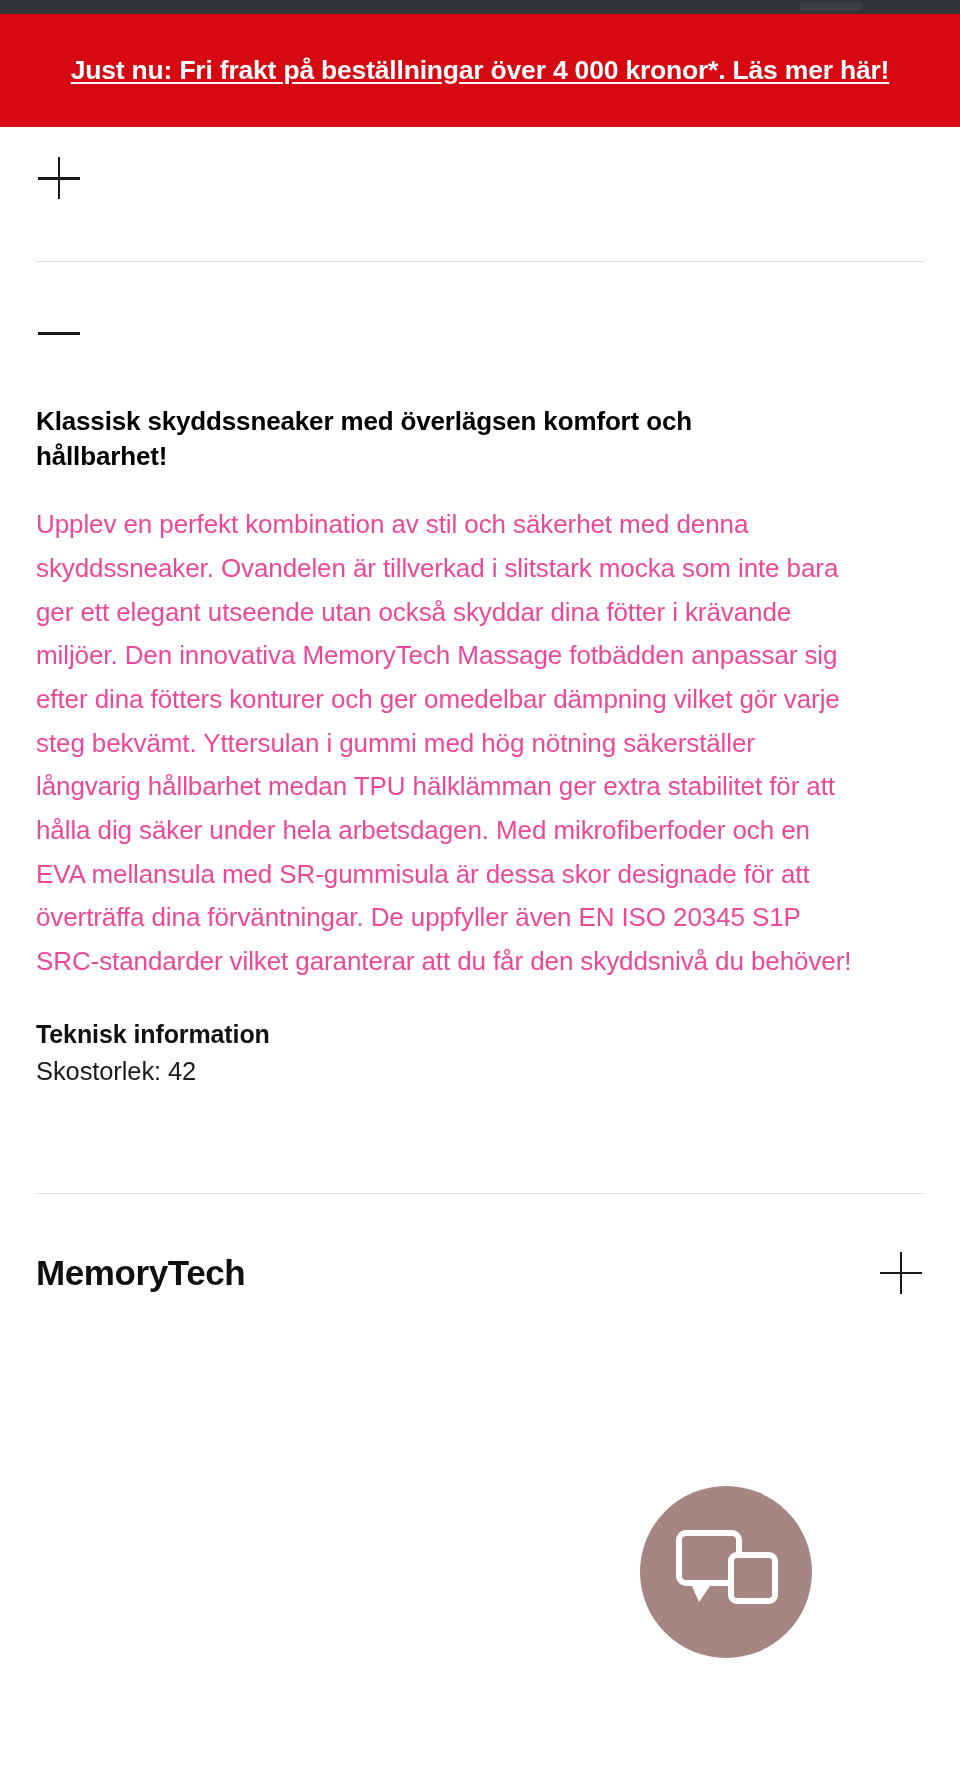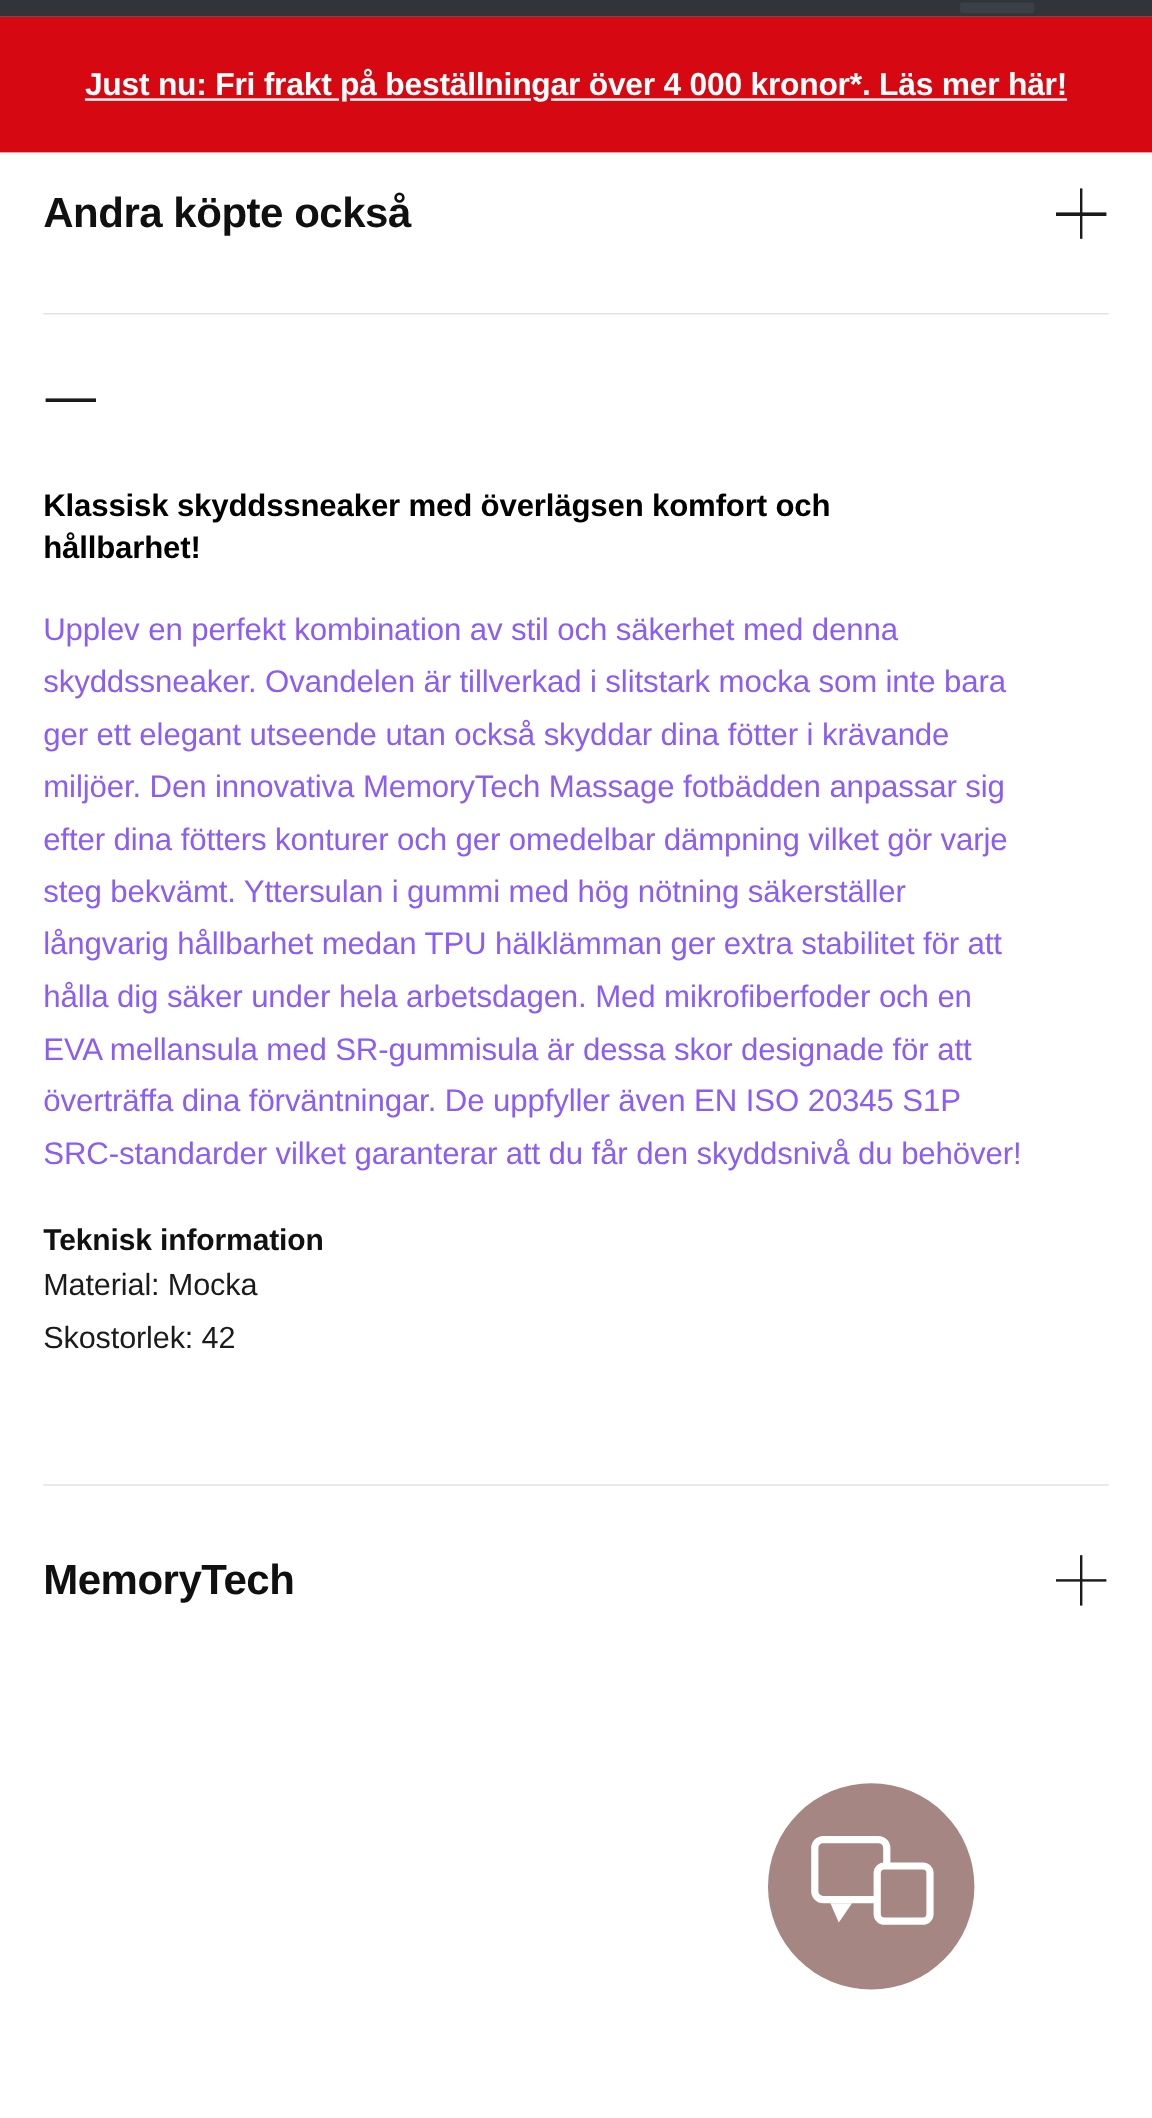--- a/index.html
+++ b/index.html
@@ -126,21 +126,21 @@
     font-weight: 700;
     color: #000000;
     line-height: 1.33;
     letter-spacing: -0.15px;
     max-width: 770px;
   }
 
   .body-par {
     font-size: 26px;
     font-weight: 400;
-    color: #8b5cf6;
+    color: #ec4899;
     line-height: 1.68;
     letter-spacing: -0.1px;
     max-width: 828px;
   }
 
   .tech-title {
     font-size: 25px;
     font-weight: 700;
     color: #111111;
     letter-spacing: -0.1px;
@@ -206,38 +206,36 @@
   </div>
 
   <div class="promo">
     <a class="promo-link">Just nu: Fri frakt på beställningar över 4 000 kronor*. Läs mer här!</a>
   </div>
 
   <div class="content">
 
     <div class="sec" style="padding-top:28px;">
       <div class="sec-head">
-        <div class="sec-title">Andra köpte också</div>
         <div class="toggle plus"></div>
       </div>
     </div>
 
     <div class="divider" style="margin-top:60px;"></div>
 
     <div class="sec" style="padding-top:48px;">
       <div class="sec-head">
         <div class="toggle minus"></div>
       </div>
 
       <div class="lead" style="margin-top:48px;">Klassisk skyddssneaker med överlägsen komfort och hållbarhet!</div>
 
       <div class="body-par" style="margin-top:30px;">Upplev en perfekt kombination av stil och säkerhet med denna skyddssneaker. Ovandelen är tillverkad i slitstark mocka som inte bara ger ett elegant utseende utan också skyddar dina fötter i krävande miljöer. Den innovativa MemoryTech Massage fotbädden anpassar sig efter dina fötters konturer och ger omedelbar dämpning vilket gör varje steg bekvämt. Yttersulan i gummi med hög nötning säkerställer långvarig hållbarhet medan TPU hälklämman ger extra stabilitet för att hålla dig säker under hela arbetsdagen. Med mikrofiberfoder och en EVA mellansula med SR-gummisula är dessa skor designade för att överträffa dina förväntningar. De uppfyller även EN ISO 20345 S1P SRC-standarder vilket garanterar att du får den skyddsnivå du behöver!</div>
 
       <div class="tech-title" style="margin-top:36px;">Teknisk information</div>
-      <div class="tech-line">Material: Mocka</div>
       <div class="tech-line">Skostorlek: 42</div>
     </div>
 
     <div class="divider" style="margin-top:100px;"></div>
 
     <div class="sec" style="padding-top:56px;">
       <div class="sec-head">
         <div class="sec-title">MemoryTech</div>
         <div class="toggle plus"></div>
       </div>

